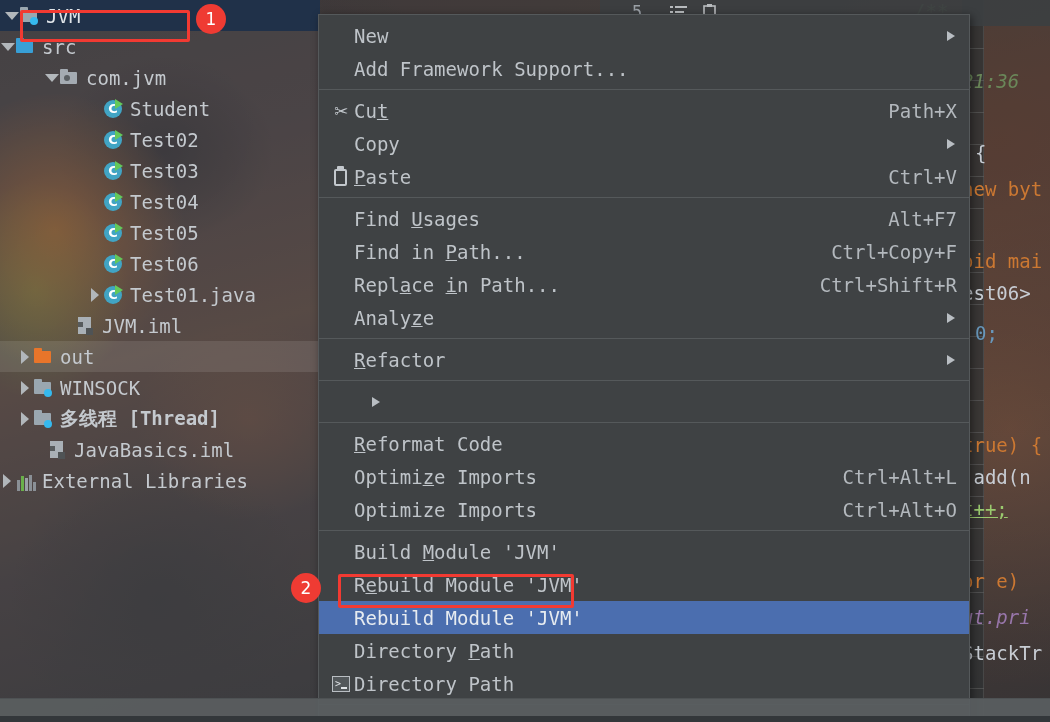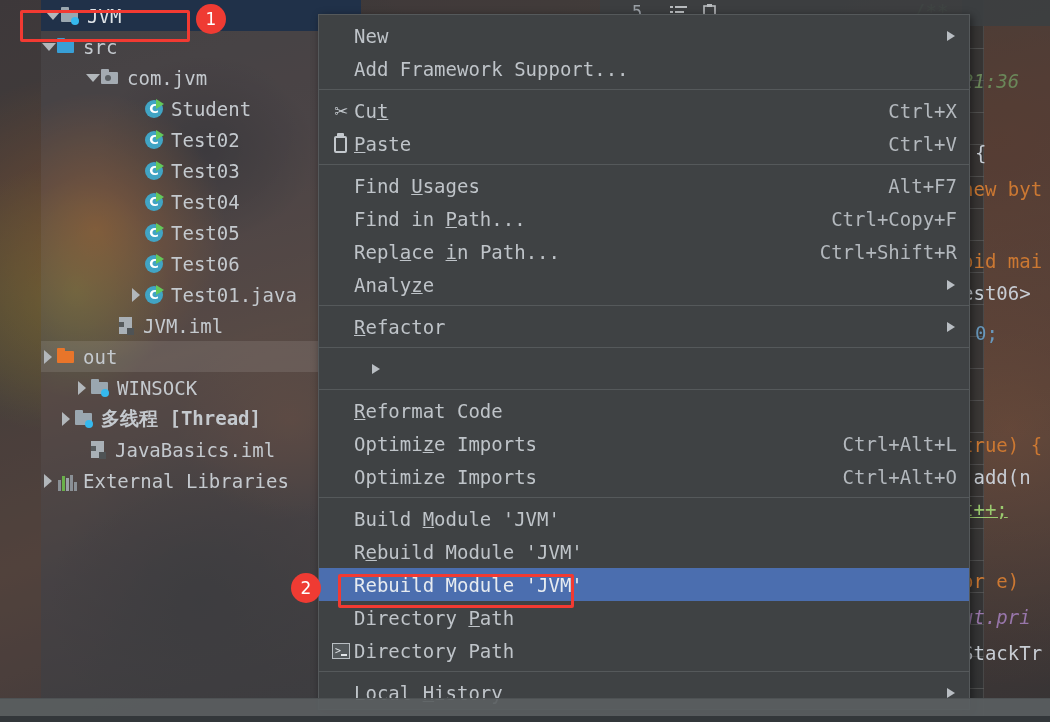--- a/index.html
+++ b/index.html
@@ -67,21 +67,20 @@
   }
   .tb-icon {
     position: absolute; top: 3px;
     color: #b9bcbf;
   }
 
   
   .project-pane {
     position: absolute; left: 0; top: 0; width: 320px; height: 698px;
     overflow: hidden;
-    margin-left: 41px;
   }
   .project-bg {
     position: absolute; inset: 0;
     background:
       radial-gradient(ellipse 180px 190px at 55px 230px, rgba(235,130,45,0.62), rgba(130,70,35,0) 72%),
       radial-gradient(ellipse 130px 150px at 35px 290px, rgba(160,205,70,0.45), rgba(95,115,45,0) 72%),
       radial-gradient(ellipse 150px 130px at 165px 150px, rgba(58,53,58,0.9), rgba(48,44,48,0) 72%),
       radial-gradient(ellipse 160px 140px at 250px 420px, rgba(150,95,70,0.45), rgba(70,48,42,0) 72%),
       radial-gradient(ellipse 200px 200px at 160px 600px, rgba(60,58,62,0.85), rgba(50,48,52,0) 75%),
       linear-gradient(165deg, #4b4446 0%, #56484a 25%, #6d5349 50%, #4e4446 75%, #3d3a3e 100%);
@@ -461,30 +460,30 @@
 
       <div class="tree-row" style="padding-left:75px;">
         <span class="ico ico-iml">
             <span class="sheet"></span>
             <span class="cut"></span>
             <span class="fold"></span>
           </span>
         <span class="tree-label">JVM.iml</span>
       </div>
 
-      <div class="tree-row sel-dim" style="">
+      <div class="tree-row sel-dim" style="padding-left:18px;">
         <span class="arrow right"></span>
         <span class="ico ico-folder-orange">
             <span class="tab"></span>
             <span class="body"></span>
           </span>
         <span class="tree-label">out</span>
       </div>
 
-      <div class="tree-row" style="padding-left:34px;">
+      <div class="tree-row" style="padding-left:18px;">
         <span class="arrow right"></span>
         <span class="ico ico-module">
             <span class="tab"></span>
             <span class="body"></span>
             <span class="badge"></span>
           </span>
         <span class="tree-label">WINSOCK</span>
       </div>
 
       <div class="tree-row" style="padding-left:18px;font-weight:bold;">
@@ -533,23 +532,28 @@
     <div class="mi">
       <span class="mi-icon"></span>
       <span class="mi-label">Add Framework Support...</span>
     </div>
 
     <div class="sep"></div>
 
     <div class="mi">
       <span class="mi-icon ic-cut">✂</span>
       <span class="mi-label">Cu<u>t</u></span>
-      <span class="mi-accel">Ctrl+X</span>
-    </div>
-
+      <span class="mi-accel">Path+X</span>
+    </div>
+
+    <div class="mi">
+      <span class="mi-icon"></span>
+      <span class="mi-label">Copy</span>
+      <span class="mi-sub"></span>
+    </div>
 
     <div class="mi">
       <span class="mi-icon ic-paste">
           <span class="clip"></span>
           <span class="cb"></span>
         </span>
       <span class="mi-label"><u>P</u>aste</span>
       <span class="mi-accel">Ctrl+V</span>
     </div>
 

